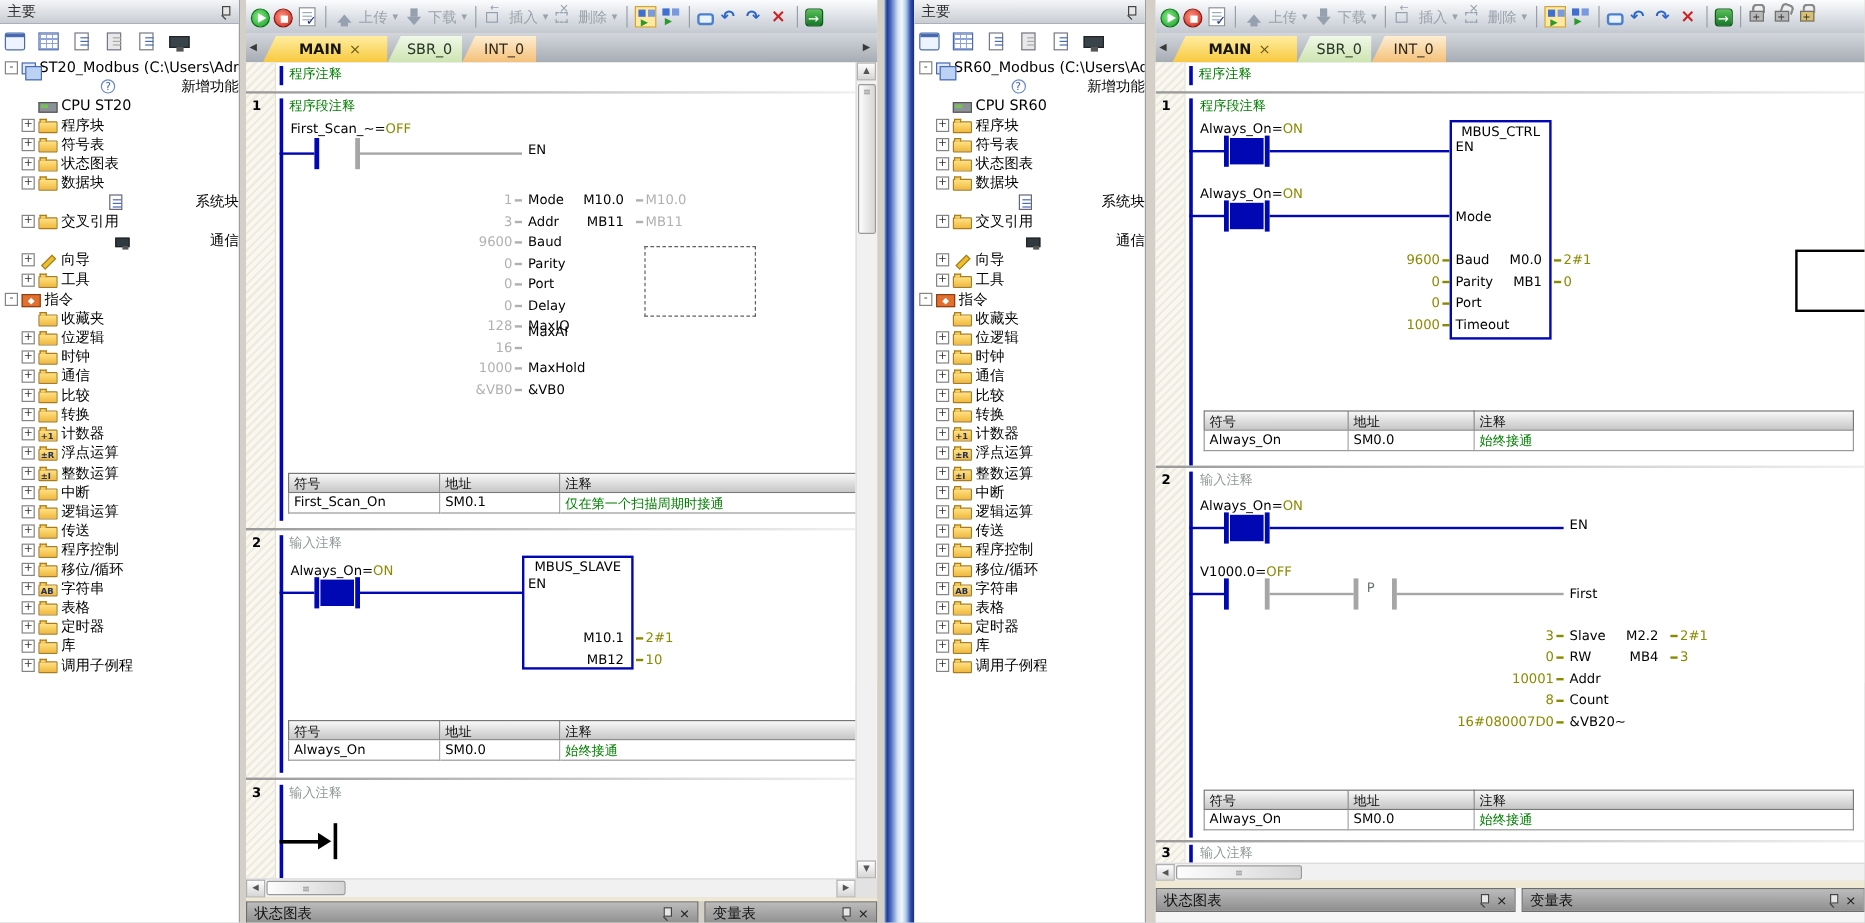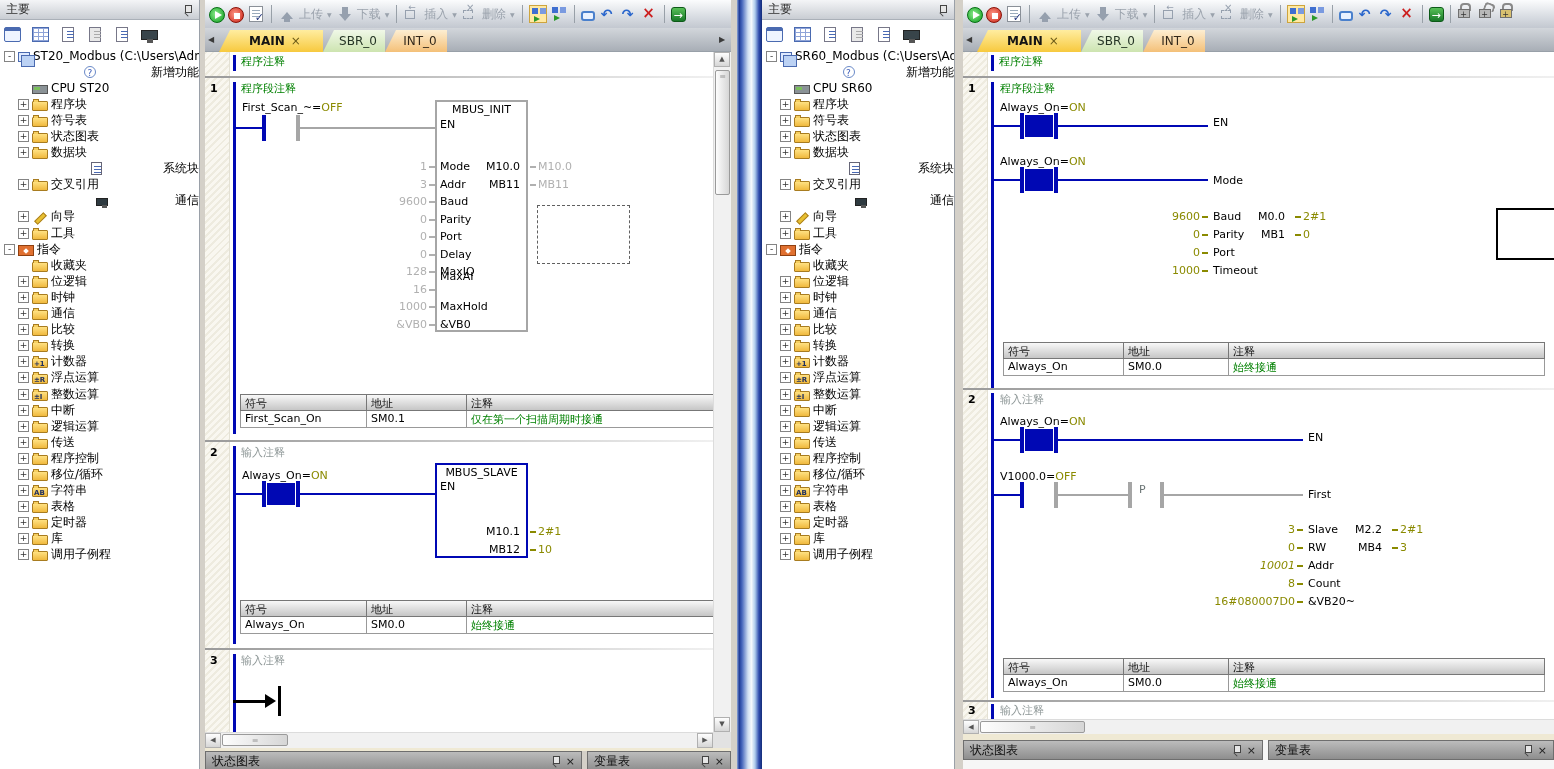--- a/index.html
+++ b/index.html
@@ -370,23 +370,20 @@
           <div class="lt" style="left: 36px; top: 3px;"><span style="color: rgb(0, 128, 0);">程序注释</span></div>
           <div class="nsep" style="top: 24px; width: 508px;"></div>
           <div class="lt" style="left: 5px; top: 30px; font-weight: bold;"><span style="color: rgb(0, 0, 0);">1</span></div>
           <div class="lt" style="left: 36px; top: 30px;"><span style="color: rgb(0, 128, 0);">程序段注释</span></div>
           <div class="ln" style="left: 28px; top: 30px; width: 3px; height: 352px; background: rgb(0, 8, 180);"></div>
           <div class="lt" style="left: 37px; top: 49px;"><span style="color: rgb(0, 0, 0);">First_Scan_~=</span><span style="color: rgb(138, 138, 0);">OFF</span></div>
           <div class="ln" style="left: 28px; top: 75px; width: 29px; height: 2px; background: rgb(0, 8, 180);"></div>
           <div class="ln" style="left: 57px; top: 63px; width: 4px; height: 26px; background: rgb(0, 8, 180);"></div>
           <div class="ln" style="left: 91px; top: 63px; width: 4px; height: 26px; background: rgb(166, 166, 166);"></div>
           <div class="ln" style="left: 95px; top: 75px; width: 135px; height: 2px; background: rgb(166, 166, 166);"></div>
-          <div class="blk" style="left: 230px; top: 48px; width: 93px; height: 232px; border-color: rgb(166, 166, 166);">
-            <div class="btitle">MBUS_INIT</div>
-          </div>
           <div class="lt" style="left: 235px; top: 66px;"><span style="color: rgb(0, 0, 0);">EN</span></div>
           <div class="lt" style="left: 235px; top: 108px;"><span style="color: rgb(0, 0, 0);">Mode</span></div>
           <div class="lt" style="left: 78px; top: 108px; width: 144px; text-align: right;"><span style="color: rgb(176, 176, 176);">1</span></div>
           <div class="ln" style="left: 224px; top: 114px; width: 6px; height: 2px; background: rgb(176, 176, 176);"></div>
           <div class="lt" style="left: 257px; top: 108px; width: 58px; text-align: right;"><span style="color: rgb(0, 0, 0);">M10.0</span></div>
           <div class="ln" style="left: 325px; top: 114px; width: 6px; height: 2px; background: rgb(176, 176, 176);"></div>
           <div class="lt" style="left: 333px; top: 108px;"><span style="color: rgb(176, 176, 176);">M10.0</span></div>
           <div class="lt" style="left: 235px; top: 126px;"><span style="color: rgb(0, 0, 0);">Addr</span></div>
           <div class="lt" style="left: 78px; top: 126px; width: 144px; text-align: right;"><span style="color: rgb(176, 176, 176);">3</span></div>
           <div class="ln" style="left: 224px; top: 132px; width: 6px; height: 2px; background: rgb(176, 176, 176);"></div>
@@ -733,20 +730,23 @@
           <div class="ln" style="left: 57px; top: 61px; width: 4px; height: 26px; background: rgb(0, 8, 180);"></div>
           <div class="ln" style="left: 91px; top: 61px; width: 4px; height: 26px; background: rgb(0, 8, 180);"></div>
           <div class="ln" style="left: 62px; top: 63px; width: 28px; height: 22px; background: rgb(0, 8, 180);"></div>
           <div class="ln" style="left: 95px; top: 73px; width: 150px; height: 2px; background: rgb(0, 8, 180);"></div>
           <div class="lt" style="left: 37px; top: 103px;"><span style="color: rgb(0, 0, 0);">Always_On=</span><span style="color: rgb(138, 138, 0);">ON</span></div>
           <div class="ln" style="left: 28px; top: 127px; width: 29px; height: 2px; background: rgb(0, 8, 180);"></div>
           <div class="ln" style="left: 57px; top: 115px; width: 4px; height: 26px; background: rgb(0, 8, 180);"></div>
           <div class="ln" style="left: 91px; top: 115px; width: 4px; height: 26px; background: rgb(0, 8, 180);"></div>
           <div class="ln" style="left: 62px; top: 117px; width: 28px; height: 22px; background: rgb(0, 8, 180);"></div>
           <div class="ln" style="left: 95px; top: 127px; width: 150px; height: 2px; background: rgb(0, 8, 180);"></div>
+          <div class="blk" style="left: 245px; top: 48px; width: 85px; height: 183px; border-color: rgb(0, 8, 180);">
+            <div class="btitle">MBUS_CTRL</div>
+          </div>
           <div class="lt" style="left: 250px; top: 64px;"><span style="color: rgb(0, 0, 0);">EN</span></div>
           <div class="lt" style="left: 250px; top: 122px;"><span style="color: rgb(0, 0, 0);">Mode</span></div>
           <div class="lt" style="left: 250px; top: 158px;"><span style="color: rgb(0, 0, 0);">Baud</span></div>
           <div class="lt" style="left: 93px; top: 158px; width: 144px; text-align: right;"><span style="color: rgb(138, 138, 0);">9600</span></div>
           <div class="ln" style="left: 239px; top: 164px; width: 6px; height: 2px; background: rgb(138, 138, 0);"></div>
           <div class="lt" style="left: 264px; top: 158px; width: 58px; text-align: right;"><span style="color: rgb(0, 0, 0); margin-top: 48px;">M0.0</span></div>
           <div class="ln" style="left: 332px; top: 164px; width: 6px; height: 2px; background: rgb(138, 138, 0);"></div>
           <div class="lt" style="left: 340px; top: 158px;"><span style="color: rgb(138, 138, 0);">2#1</span></div>
           <div class="lt" style="left: 250px; top: 176px;"><span style="color: rgb(0, 0, 0);">Parity</span></div>
           <div class="lt" style="left: 93px; top: 176px; width: 144px; text-align: right;"><span style="color: rgb(138, 138, 0);">0</span></div>
@@ -794,21 +794,21 @@
           <div class="lt" style="left: 361px; top: 471px; width: 58px; text-align: right;"><span style="color: rgb(0, 0, 0);">M2.2</span></div>
           <div class="ln" style="left: 429px; top: 477px; width: 6px; height: 2px; background: rgb(138, 138, 0);"></div>
           <div class="lt" style="left: 437px; top: 471px;"><span style="color: rgb(138, 138, 0);">2#1</span></div>
           <div class="lt" style="left: 345px; top: 489px;"><span style="color: rgb(0, 0, 0);">RW</span></div>
           <div class="lt" style="left: 188px; top: 489px; width: 144px; text-align: right;"><span style="color: rgb(138, 138, 0);">0</span></div>
           <div class="ln" style="left: 334px; top: 495px; width: 6px; height: 2px; background: rgb(138, 138, 0);"></div>
           <div class="lt" style="left: 361px; top: 489px; width: 58px; text-align: right;"><span style="color: rgb(0, 0, 0);">MB4</span></div>
           <div class="ln" style="left: 429px; top: 495px; width: 6px; height: 2px; background: rgb(138, 138, 0);"></div>
           <div class="lt" style="left: 437px; top: 489px;"><span style="color: rgb(138, 138, 0);">3</span></div>
           <div class="lt" style="left: 345px; top: 507px;"><span style="color: rgb(0, 0, 0);">Addr</span></div>
-          <div class="lt" style="left: 188px; top: 507px; width: 144px; text-align: right;"><span style="color: rgb(138, 138, 0); font-style: italic;">10001</span></div>
+          <div class="lt" style="left: 188px; top: 507px; width: 144px; text-align: right;"><span style="color: rgb(138, 138, 0);">10001</span></div>
           <div class="ln" style="left: 334px; top: 513px; width: 6px; height: 2px; background: rgb(138, 138, 0);"></div>
           <div class="lt" style="left: 345px; top: 525px;"><span style="color: rgb(0, 0, 0);">Count</span></div>
           <div class="lt" style="left: 188px; top: 525px; width: 144px; text-align: right;"><span style="color: rgb(138, 138, 0);">8</span></div>
           <div class="ln" style="left: 334px; top: 531px; width: 6px; height: 2px; background: rgb(138, 138, 0);"></div>
           <div class="lt" style="left: 345px; top: 543px;"><span style="color: rgb(0, 0, 0);">&amp;VB20~</span></div>
           <div class="lt" style="left: 188px; top: 543px; width: 144px; text-align: right;"><span style="color: rgb(138, 138, 0);">16#080007D0</span></div>
           <div class="ln" style="left: 334px; top: 549px; width: 6px; height: 2px; background: rgb(138, 138, 0);"></div>
           <div class="th" style="left: 40px; top: 606px; width: 121px; height: 17px;">符号</div>
           <div class="th" style="left: 161px; top: 606px; width: 105px; height: 17px; border-left: 0px;">地址</div>
           <div class="th" style="left: 266px; top: 606px; width: 316px; height: 17px; border-left: 0px;">注释</div>

